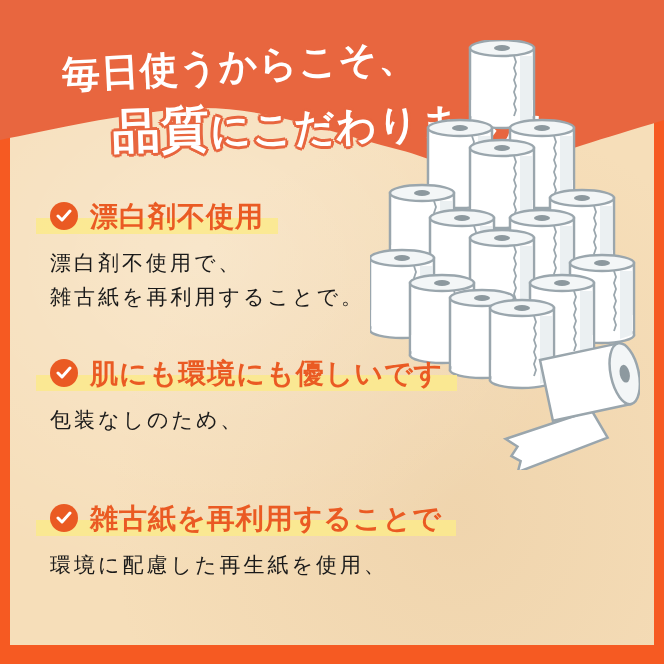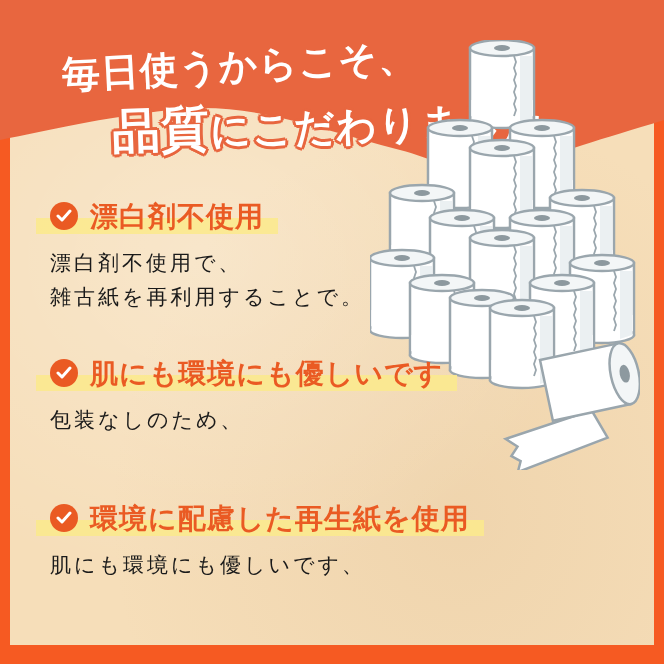--- a/index.html
+++ b/index.html
@@ -156,18 +156,18 @@
 </div>
 
 <div class="feature" style="top:500px;">
   <div class="feature-head">
     <div class="hl"></div>
     <div class="check">
       <svg width="16" height="14" viewBox="0 0 16 14">
           <path d="M2,7 L6,11 L14,2" fill="none" stroke="#ffffff" stroke-width="3" stroke-linecap="round" stroke-linejoin="round"></path>
         </svg>
     </div>
-    <span class="feature-title">環境に配慮した再生紙を使用</span>
+    <span class="feature-title">雑古紙を再利用することで</span>
   </div>
   <div class="feature-desc">
-    <div>肌にも環境にも優しいです、</div>
+    <div>環境に配慮した再生紙を使用、</div>
   </div>
 </div>
 
 </body></html>

